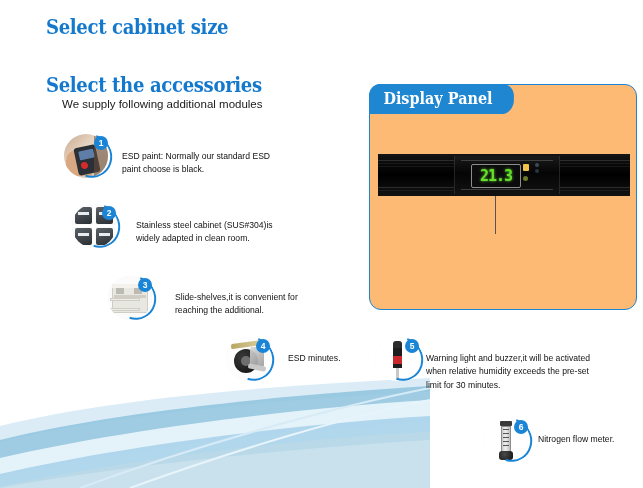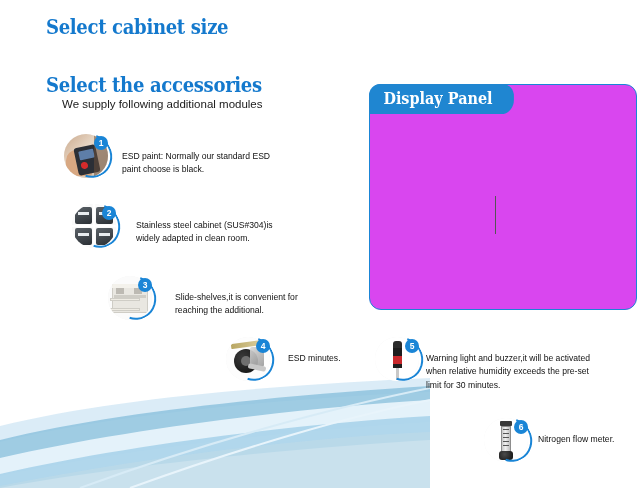--- a/index.html
+++ b/index.html
@@ -60,21 +60,21 @@
     position:absolute;
     font-size:8.6px;
     color:#111;
     line-height:1.55;
     white-space:pre-line;
   }
 
   
   .panel{
     position:absolute;left:369px;top:84px;width:268px;height:226px;
-    border:1.4px solid #1a85d6;border-radius:12px;background:#d946ef;
+    border:1.4px solid #1a85d6;border-radius:12px;background:#fdba74;
     box-sizing:border-box;
   }
   .panel-header{
     position:absolute;left:-1.4px;top:-1.4px;
     background:#1f86d1;
     border-radius:12px 12px 14px 0;
     padding:5px 24px 6px 16px;
     color:#fff;
     font-family:"DejaVu Serif", serif;
     font-weight:bold;
@@ -256,18 +256,38 @@
       <div class="badge">6</div>
     </div>
     <div class="itemtext" style="left:538px;top:433px;width:130px;">Nitrogen flow meter.</div>
   </div>
 
   <div class="panel">
     <div class="panel-header">Display  Panel</div>
 
     <div class="panel-inner">
 
+      <div class="hw">
+        <div class="groove" style="top:6px;"></div>
+        <div class="groove2" style="top:9px;"></div>
+        <div class="groove2" style="top:12px;"></div>
+        <div class="groove" style="top:33px;"></div>
+        <div class="groove2" style="top:36px;"></div>
+
+        <div class="hw-center">
+          <div class="cgroove" style="top:4px;"></div>
+          <div class="cgroove" style="top:33px;"></div>
+
+          <div class="led-box">
+            <span class="digit">21.3</span>
+          </div>
+          <div class="led-a"></div>
+          <div class="led-b"></div>
+          <div class="led-c"></div>
+          <div class="led-d"></div>
+        </div>
+      </div>
 
       <div class="leader"></div>
     </div>
   </div>
 
 </div>
 
 </body></html>

